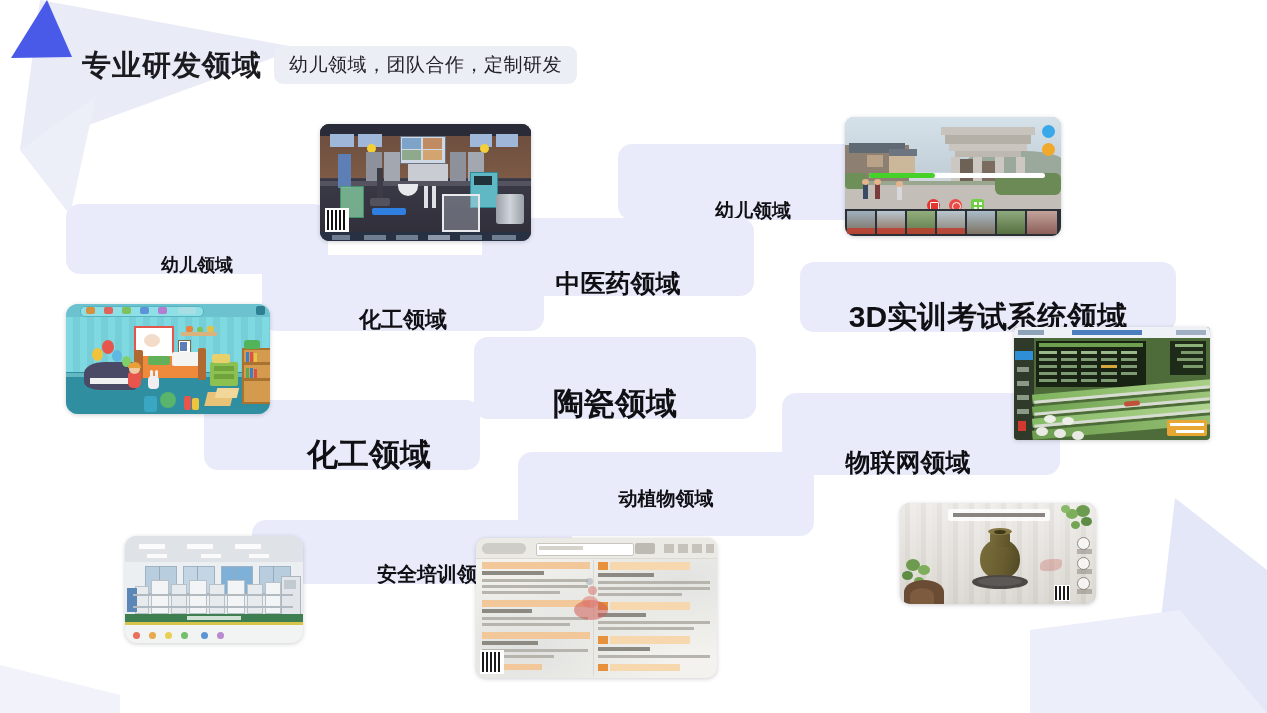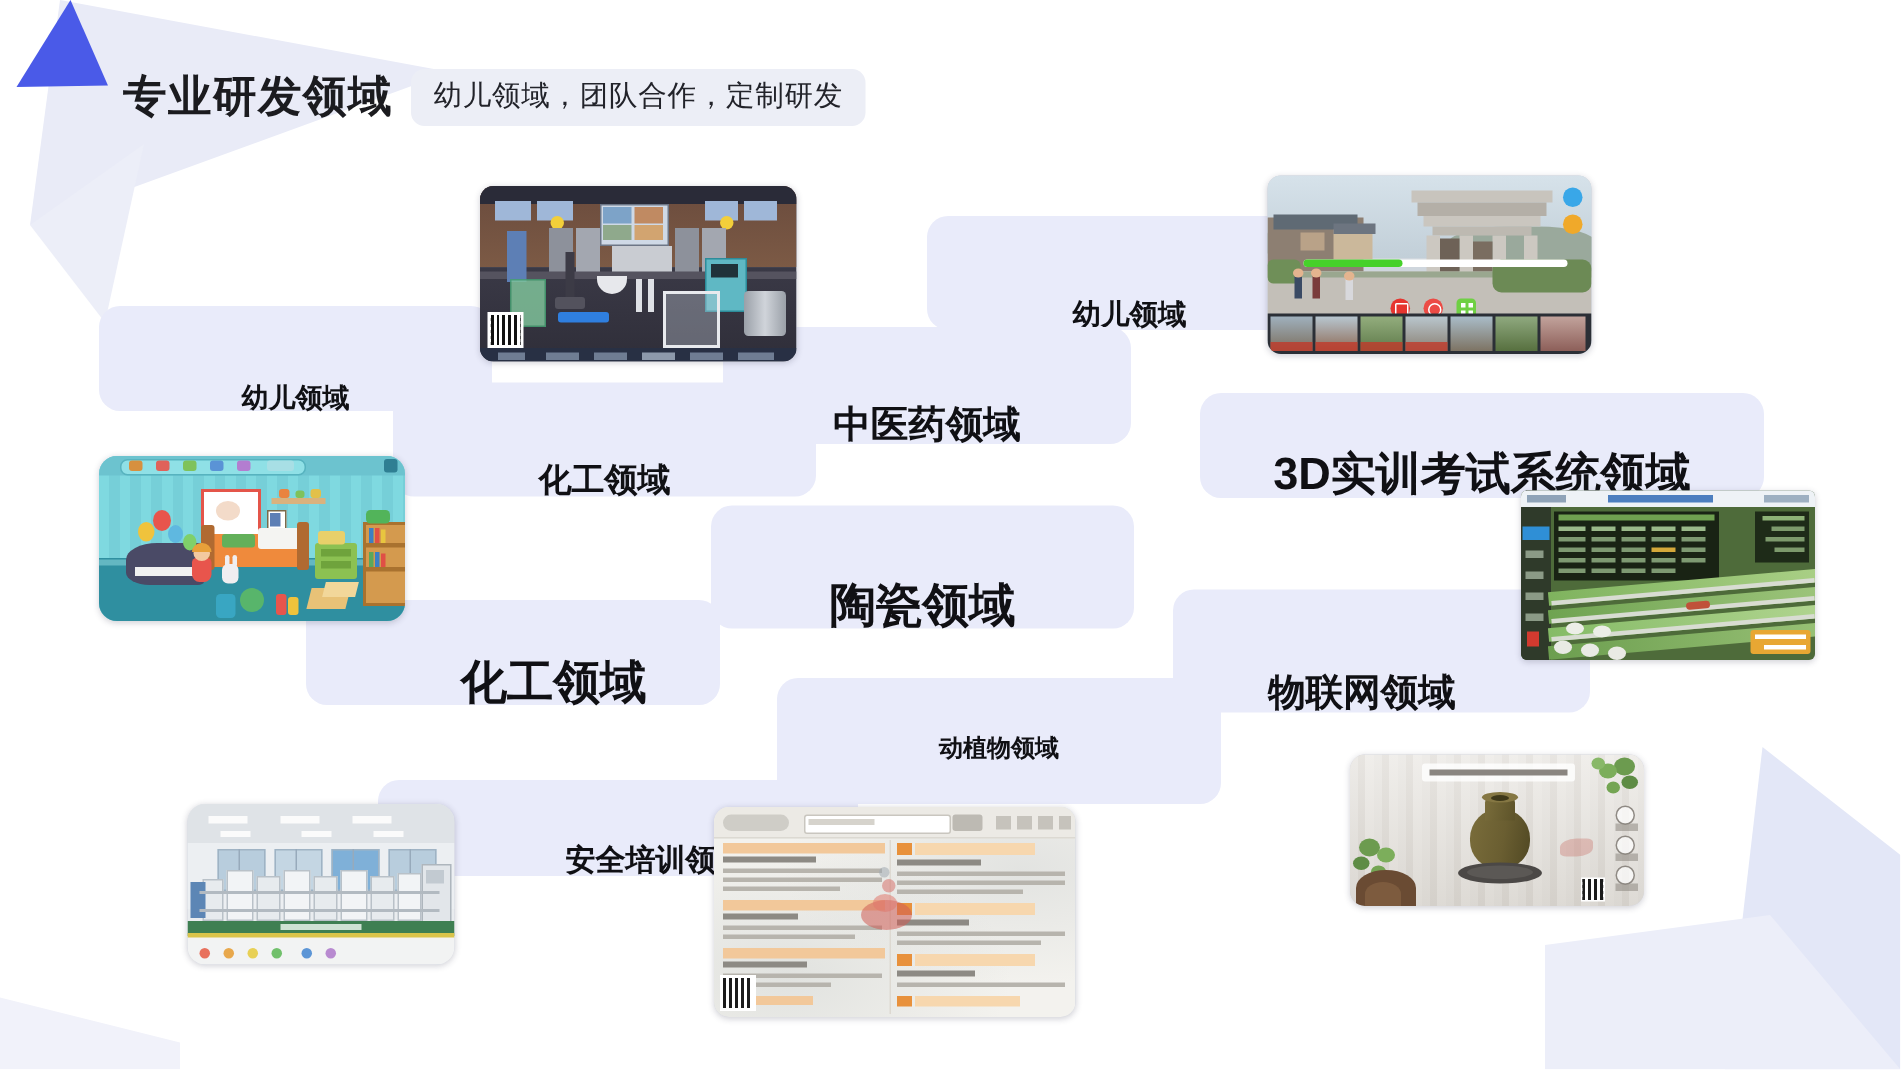--- a/index.html
+++ b/index.html
@@ -539,21 +539,21 @@
 
   <div class="pill" style="left:204px;top:400px;width:276px;height:70px;z-index:12;justify-content:center;padding-left:54px;">
     <span class="pill-label" style="font-size:31px;margin-top:29px;">化工领域</span>
   </div>
 
   <div class="pill" style="left:782px;top:393px;width:278px;height:82px;z-index:11;justify-content:center;padding-right:26px;">
     <span class="pill-label" style="font-size:25px;">物联网领域</span>
   </div>
 
   <div class="pill" style="left:518px;top:452px;width:296px;height:84px;z-index:10;justify-content:center;padding-bottom:28px;">
-    <span class="pill-label" style="font-size:16px;">动植物领域</span>
+    <span class="pill-label" style="font-size:19px;">动植物领域</span>
   </div>
 
   <div class="pill" style="left:252px;top:520px;width:320px;height:64px;z-index:11;justify-content:center;padding-left:50px;">
     <span class="pill-label" style="font-size:20px;">安全培训领域</span>
   </div>
 
 
 </div>
 
 </body></html>

